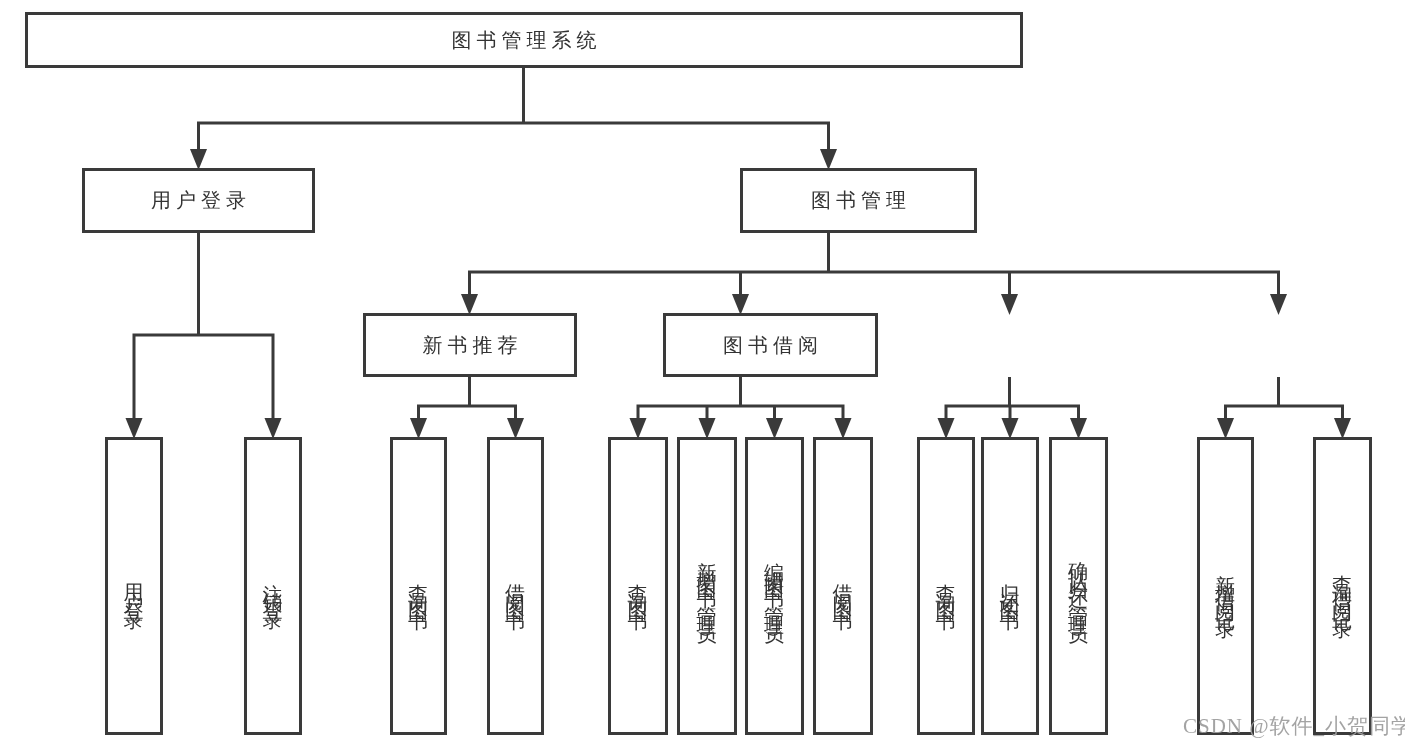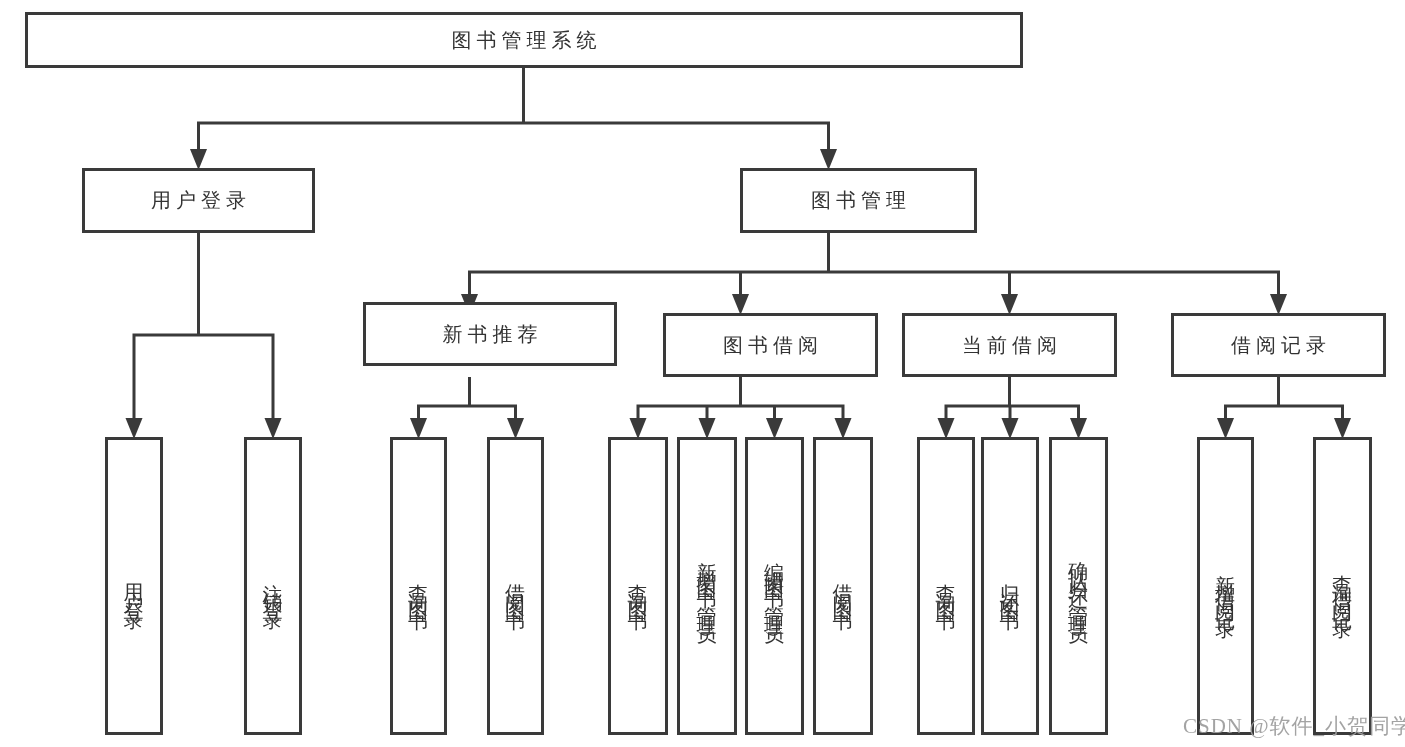--- a/index.html
+++ b/index.html
@@ -67,31 +67,25 @@
     <span class="lbl">图书管理系统</span>
   </div>
 
   <div class="box h" style="left:82px;top:168px;width:233px;height:65px">
     <span class="lbl">用户登录</span>
   </div>
   <div class="box h" style="left:740px;top:168px;width:237px;height:65px">
     <span class="lbl">图书管理</span>
   </div>
 
-  <div class="box h" style="left:363px;top:302px;width:254px;height:64px">
+  <div class="box h" style="left:363px;top:313px;width:214px;height:64px">
     <span class="lbl">新书推荐</span>
   </div>
   <div class="box h" style="left:663px;top:313px;width:215px;height:64px">
     <span class="lbl">图书借阅</span>
-  </div>
-  <div class="box h" style="left:902px;top:313px;width:215px;height:64px">
-    <span class="lbl">当前借阅</span>
-  </div>
-  <div class="box h" style="left:1171px;top:313px;width:215px;height:64px">
-    <span class="lbl">借阅记录</span>
   </div>
 
   <div class="box v" style="left:105px;top:437px;width:58px;height:298px">
     <span class="lbl">用户登录</span>
   </div>
   <div class="box v" style="left:244px;top:437px;width:58px;height:298px">
     <span class="lbl">注销登录</span>
   </div>
 
   <div class="box v" style="left:390px;top:437px;width:57px;height:298px">

